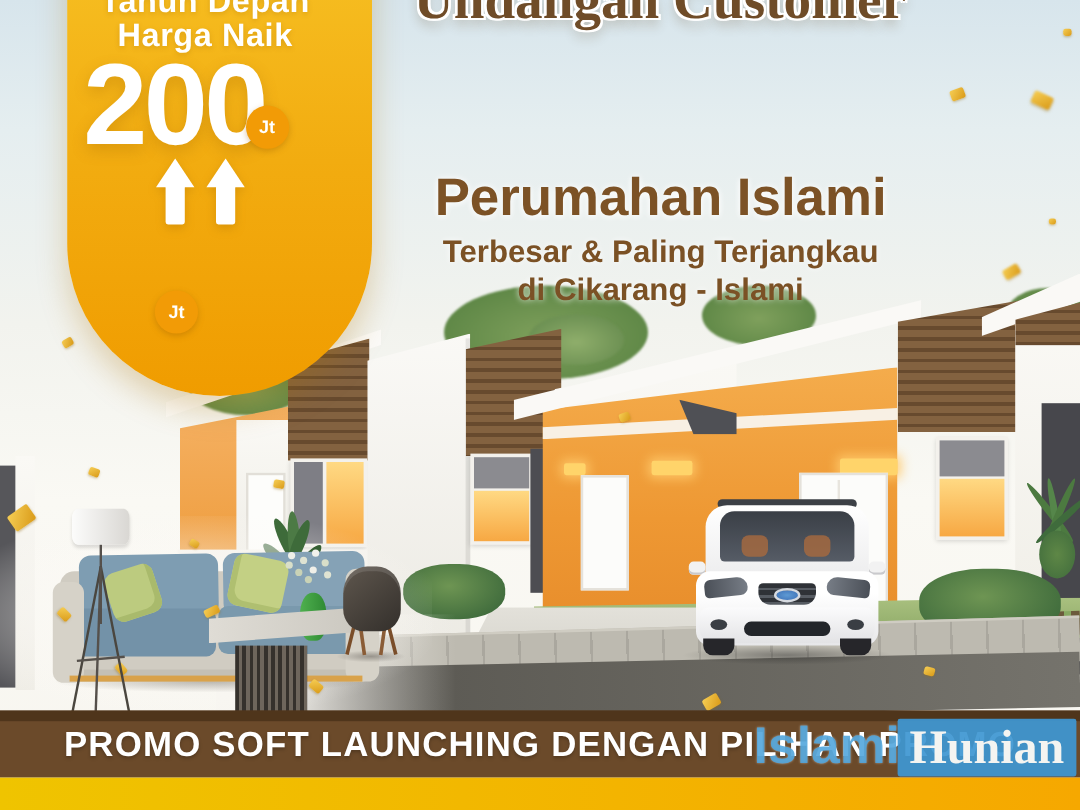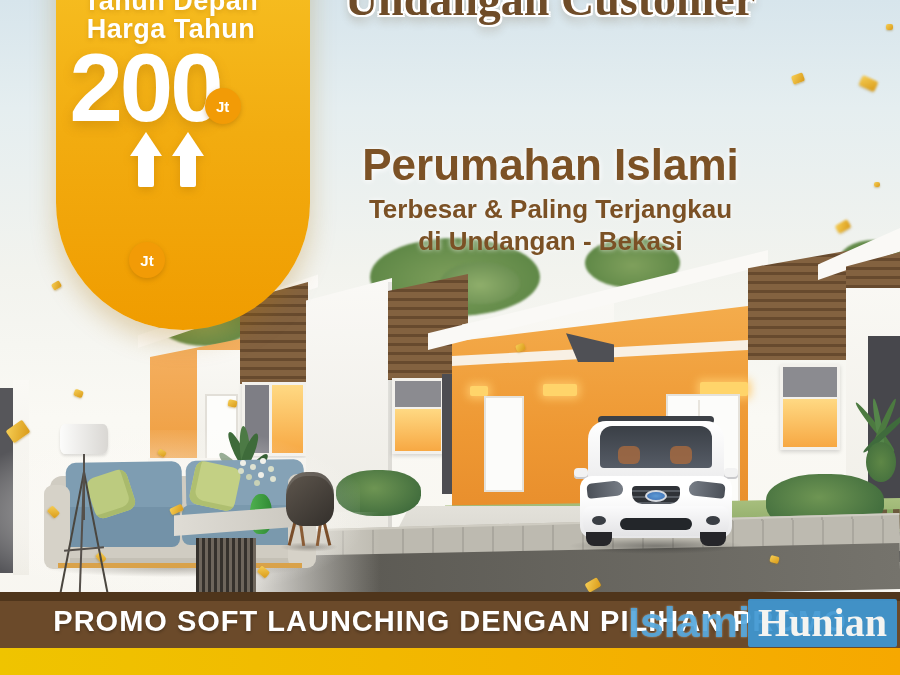--- a/index.html
+++ b/index.html
@@ -243,25 +243,25 @@
     <div class="s conf" style="left:886px;top:24px;width:7px;height:6px;"></div>
     <div class="s conf" style="left:836px;top:222px;width:14px;height:9px;transform:rotate(-30deg);filter:blur(1px);"></div>
     <div class="s conf" style="left:874px;top:182px;width:6px;height:5px;"></div>
     <div class="s conf" style="left:96px;top:554px;width:10px;height:7px;transform:rotate(50deg);"></div>
     <div class="s conf" style="left:52px;top:282px;width:9px;height:7px;transform:rotate(-30deg);"></div>
   </div>
 
   <div class="s h1a">Undangan Customer</div>
   <div class="s h2a">Perumahan Islami</div>
   <div class="s h2b">Terbesar &amp; Paling Terjangkau</div>
-  <div class="s h2c">di Undangan - Bekasi</div>
+  <div class="s h2c">di Cikarang - Islami</div>
 
   <div class="s bubble">
     <div class="s bub-line" style="top:48px;">Tahun Depan</div>
-    <div class="s bub-line" style="top:76px;">Harga Tahun</div>
+    <div class="s bub-line" style="top:76px;">Harga Naik</div>
     <div class="s price-row" style="top:106px;">
       <span class="price-num">200</span>
       <span class="jt">Jt</span>
     </div>
     <div class="s arrows" style="top:194px;">
       <div class="arrow"></div>
       <div class="arrow"></div>
     </div>
     <div class="s price-row" style="top:260px;">
       <span class="jt">Jt</span>

